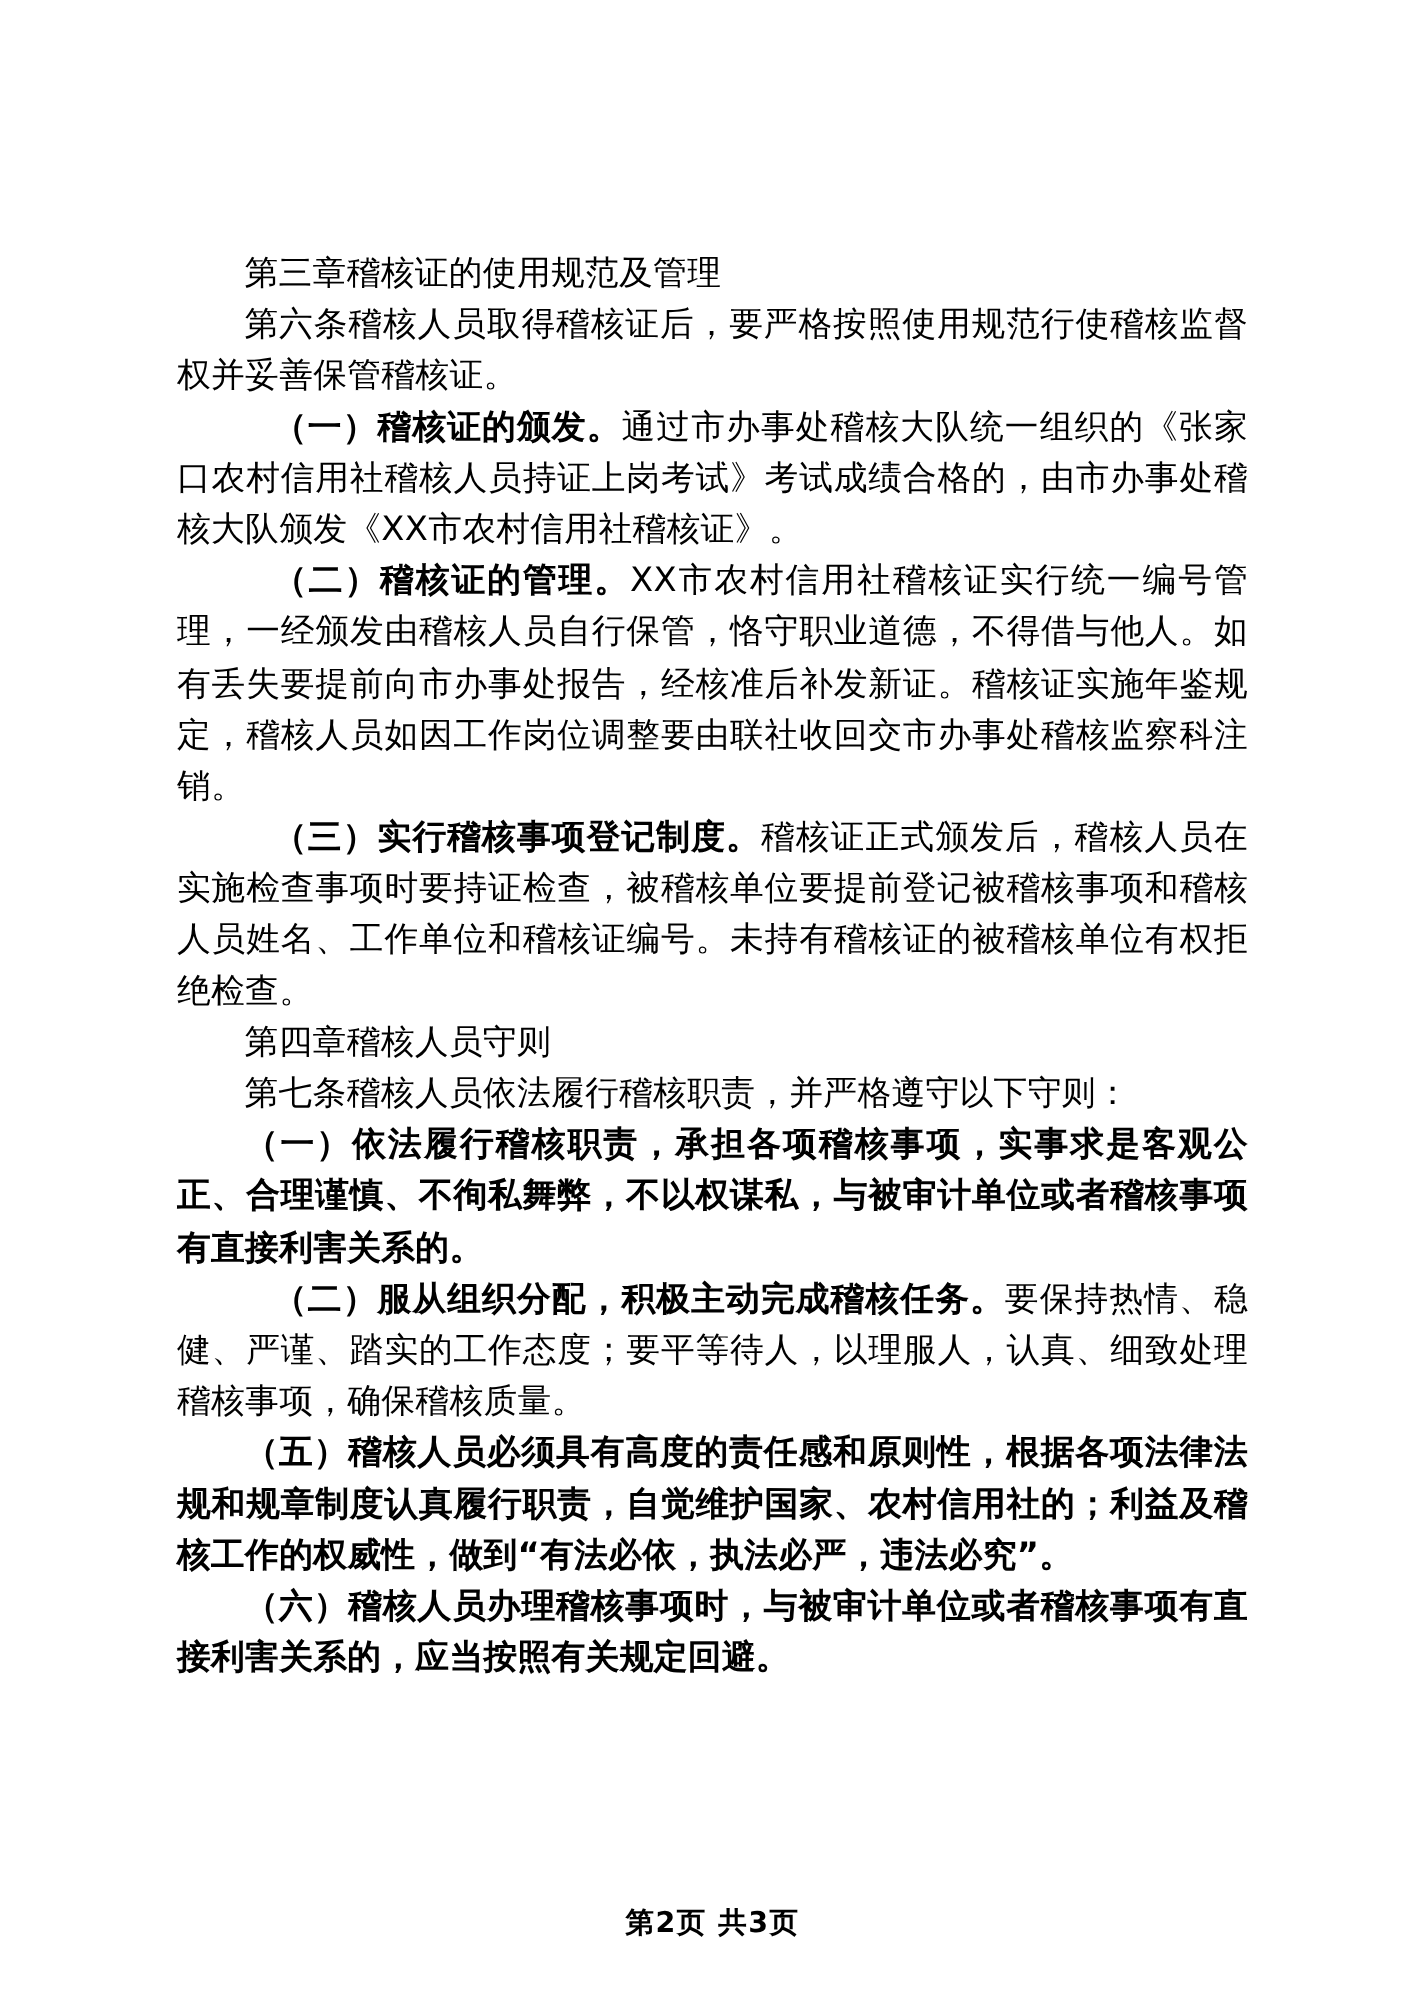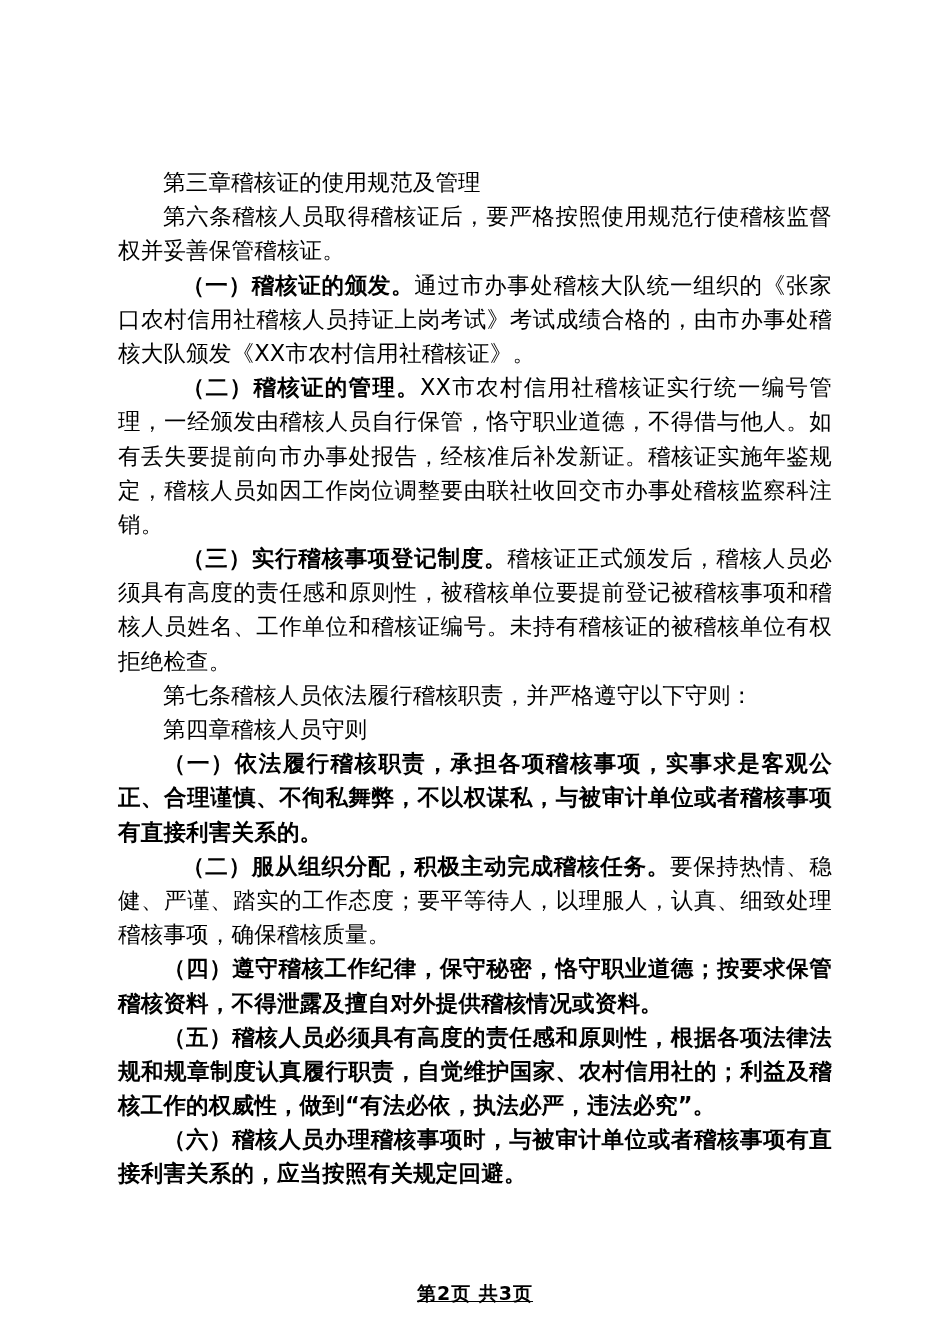--- a/index.html
+++ b/index.html
@@ -39,40 +39,38 @@
     font-weight: bold;
   }
   .mixed-bold {
     font-weight: bold;
     margin-left: 19px;
   }
   .footer {
     position: absolute;
     left: 0;
     right: 0;
-    bottom: 37px;
+    bottom: 49px;
     text-align: center;
     font-size: 19px;
     font-weight: bold;
     letter-spacing: 1px;
-    text-decoration: underline;
   }
 </style>
 </head>
 <body>
 
 <div class="page">
   <div class="doc-body" id="doc-body">
       <p id="chapter-3-heading">第三章稽核证的使用规范及管理</p>
       <p id="article-6">第六条稽核人员取得稽核证后，要严格按照使用规范行使稽核监督权并妥善保管稽核证。</p>
       <p id="item-6-1"><span class="mixed-bold">（一）稽核证的颁发。</span><span>通过市办事处稽核大队统一组织的《张家口农村信用社稽核人员持证上岗考试》考试成绩合格的，由市办事处稽核大队颁发《XX市农村信用社稽核证》。</span></p>
       <p id="item-6-2"><span class="mixed-bold">（二）稽核证的管理。</span><span>XX市农村信用社稽核证实行统一编号管理，一经颁发由稽核人员自行保管，恪守职业道德，不得借与他人。如有丢失要提前向市办事处报告，经核准后补发新证。稽核证实施年鉴规定，稽核人员如因工作岗位调整要由联社收回交市办事处稽核监察科注销。</span></p>
-      <p id="item-6-3"><span class="mixed-bold">（三）实行稽核事项登记制度。</span><span>稽核证正式颁发后，稽核人员必须具有高度的责任感和原则性，被稽核单位要提前登记被稽核事项和稽核人员姓名、工作单位和稽核证编号。未持有稽核证的被稽核单位有权拒绝检查。</span></p>
+      <p id="item-6-3"><span class="mixed-bold">（三）实行稽核事项登记制度。</span><span>稽核证正式颁发后，稽核人员在实施检查事项时要持证检查，被稽核单位要提前登记被稽核事项和稽核人员姓名、工作单位和稽核证编号。未持有稽核证的被稽核单位有权拒绝检查。</span></p>
+      <p id="chapter-4-heading">第四章稽核人员守则</p>
       <p id="article-7">第七条稽核人员依法履行稽核职责，并严格遵守以下守则：</p>
-      <p id="chapter-4-heading">第四章稽核人员守则</p>
       <p id="item-7-1" class="bold">（一）依法履行稽核职责，承担各项稽核事项，实事求是客观公正、合理谨慎、不徇私舞弊，不以权谋私，与被审计单位或者稽核事项有直接利害关系的。</p>
       <p id="item-7-2"><span class="mixed-bold">（二）服从组织分配，积极主动完成稽核任务。</span><span>要保持热情、稳健、严谨、踏实的工作态度；要平等待人，以理服人，认真、细致处理稽核事项，确保稽核质量。</span></p>
-      <p id="item-7-4" class="bold">（四）遵守稽核工作纪律，保守秘密，恪守职业道德；按要求保管稽核资料，不得泄露及擅自对外提供稽核情况或资料。</p>
       <p id="item-7-5" class="bold">（五）稽核人员必须具有高度的责任感和原则性，根据各项法律法规和规章制度认真履行职责，自觉维护国家、农村信用社的；利益及稽核工作的权威性，做到“有法必依，执法必严，违法必究”。</p>
       <p id="item-7-6" class="bold">（六）稽核人员办理稽核事项时，与被审计单位或者稽核事项有直接利害关系的，应当按照有关规定回避。</p>
     </div>
   <div class="footer">第2页  共3页</div>
 </div>
 
 </body></html>

